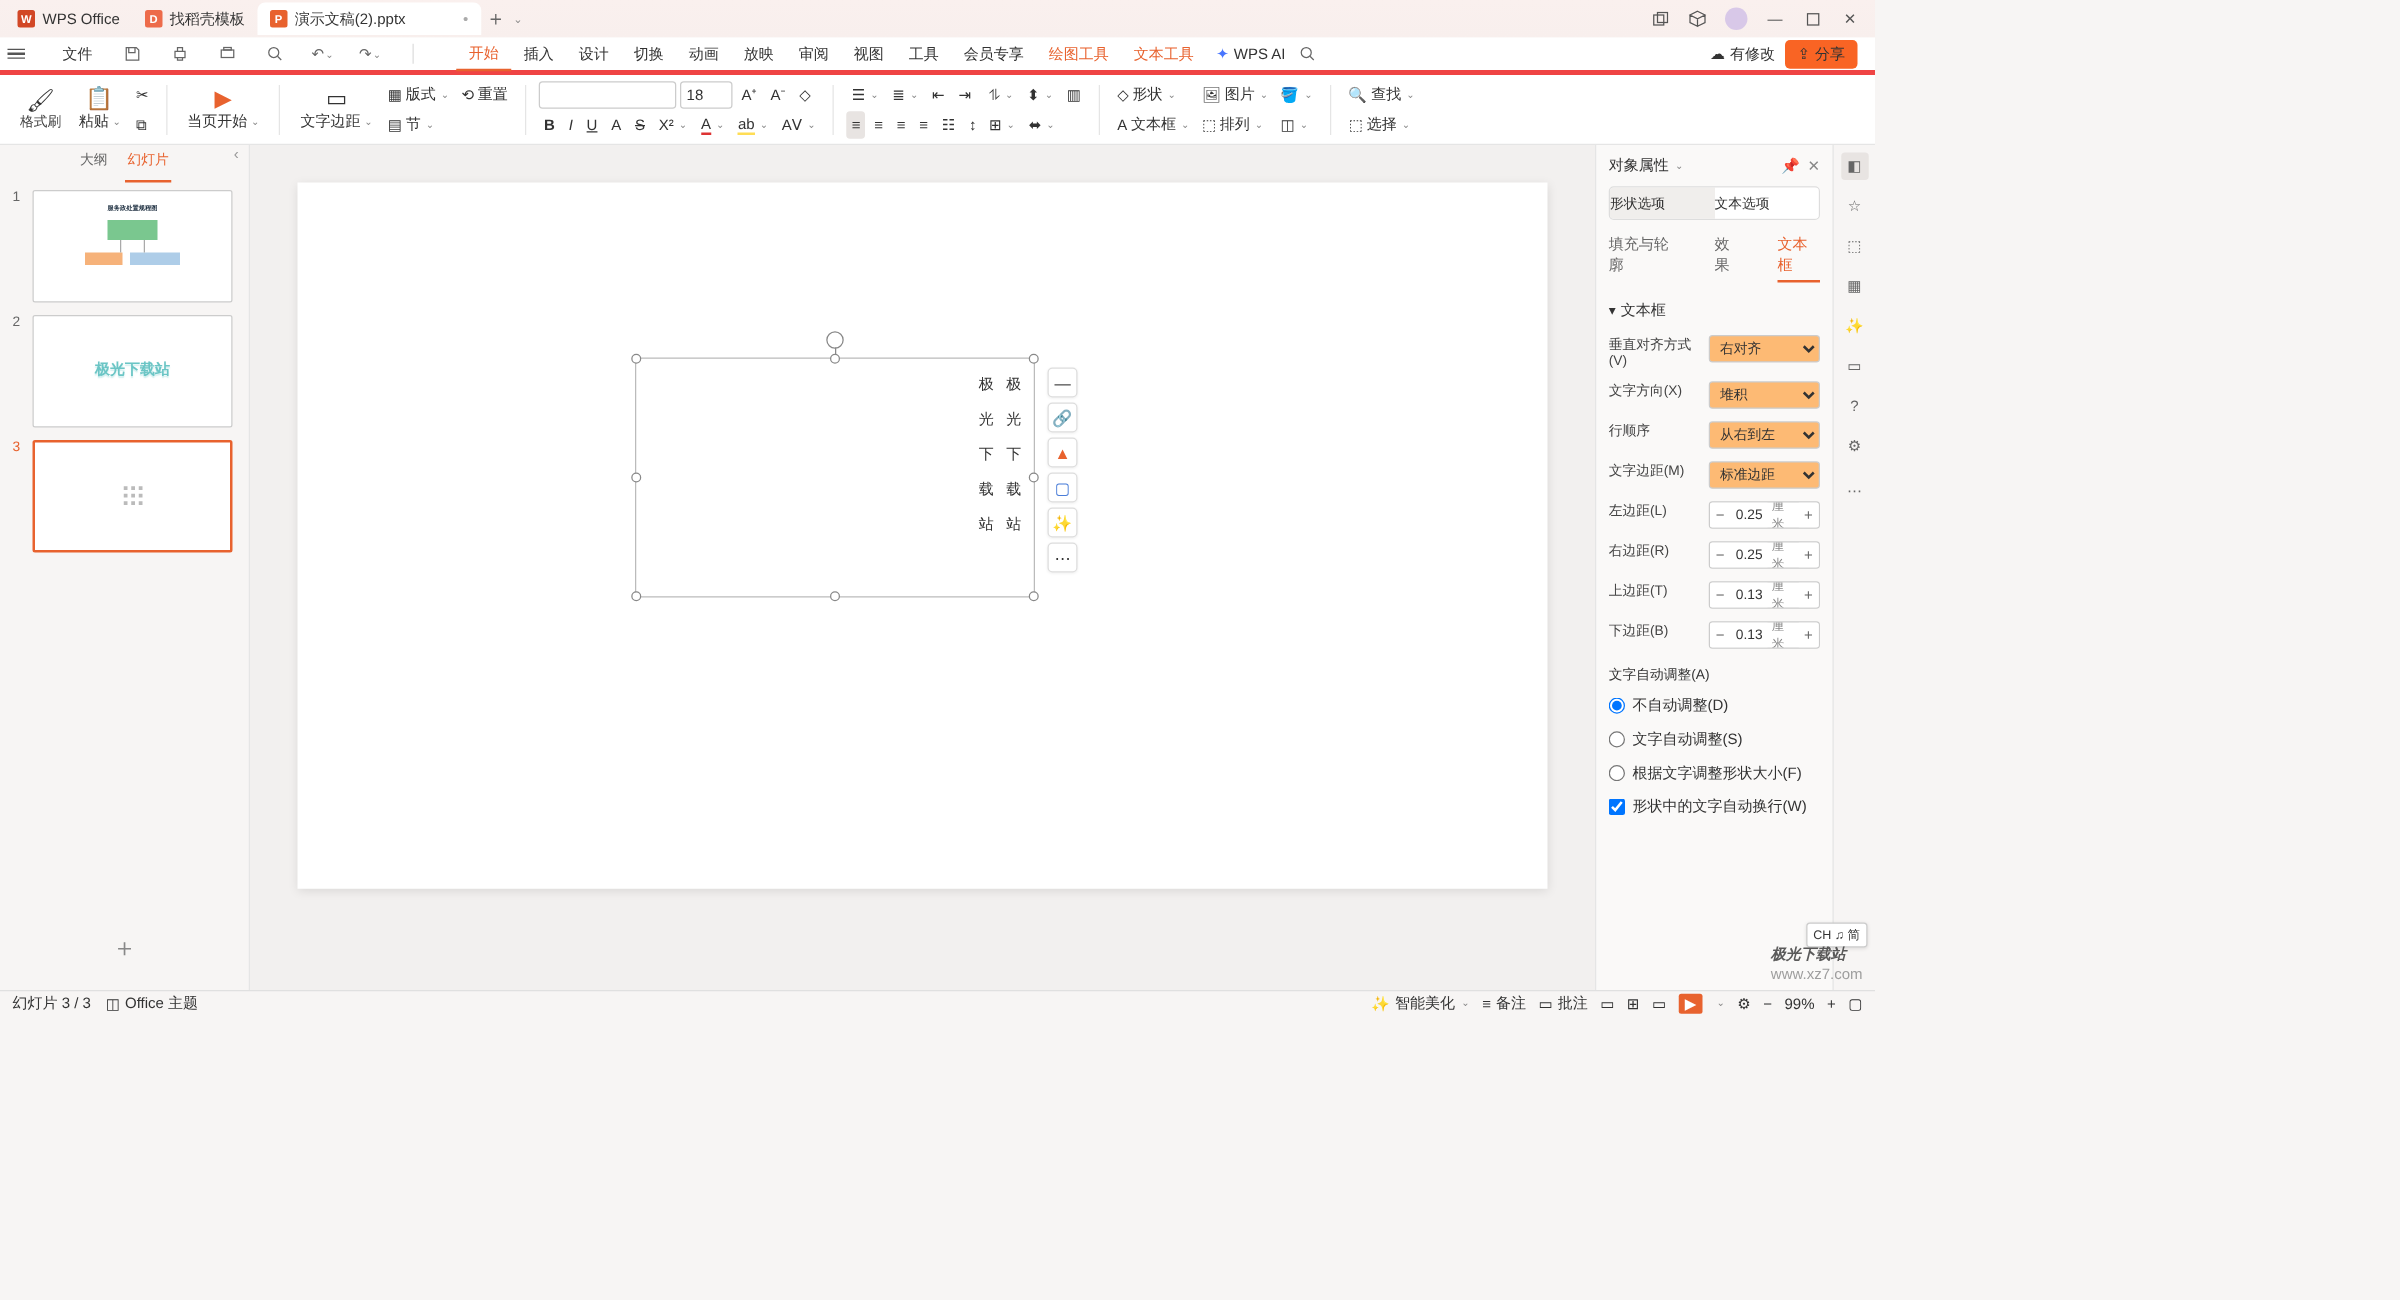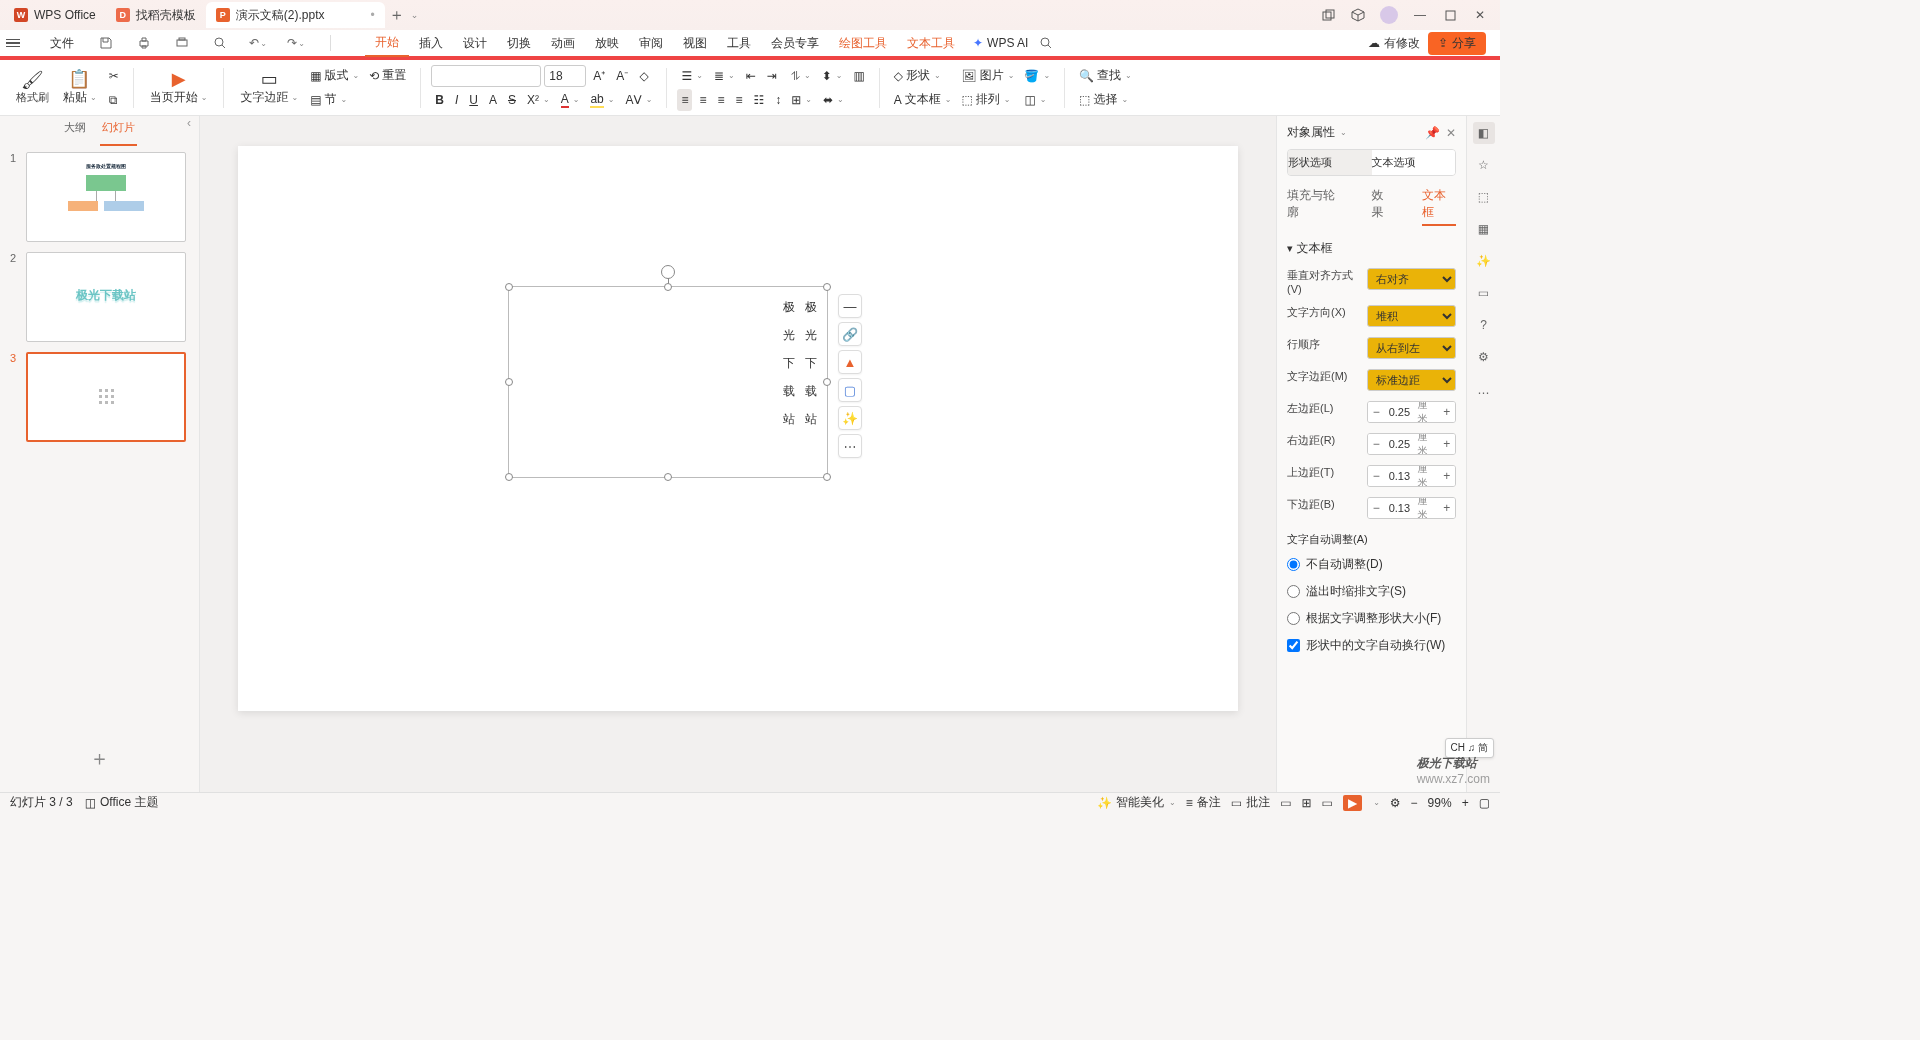--- a/index.html
+++ b/index.html
@@ -68,21 +68,21 @@
 .rp-close{margin-left:auto;display:flex;gap:6px}
 .seg{display:flex;border:1px solid #ddd;border-radius:4px;overflow:hidden;margin-bottom:8px}
 .seg-btn{flex:1;text-align:left;padding:5px 0;font-size:11px;cursor:pointer;background:#f0eeec}
 .seg-btn.active{background:#fff;color:#333}
 .sub-tabs{display:flex;gap:28px;margin-bottom:8px;font-size:11px}
 .sub-tab{cursor:pointer;padding:3px 0;color:#666}
 .sub-tab.active{color:#e8622e;border-bottom:2px solid #e8622e}
 .sec-title{font-size:11px;font-weight:500;margin:6px 0;display:flex;align-items:center;gap:4px}
 .prop-row{display:flex;align-items:flex-start;margin:5px 0;gap:6px}
 .prop-lb{font-size:11px;color:#444;width:74px}
-.prop-sel{flex:1;height:22px;border:1px solid #ccc;border-radius:3px;background:#eab308;padding:0 4px;font-size:11px}
+.prop-sel{flex:1;height:22px;border:1px solid #ccc;border-radius:3px;background:#fdba74;padding:0 4px;font-size:11px}
 .spin{flex:1;display:flex;border:1px solid #ccc;border-radius:3px;height:22px;overflow:hidden;background:#fff}
 .spin button{width:18px;border:none;background:#fff;cursor:pointer;color:#666}
 .spin input{flex:1;border:none;text-align:center;font-size:11px;width:30px}
 .spin .unit{font-size:10px;color:#888;padding:0 3px;display:flex;align-items:center}
 .radio-row{display:flex;align-items:center;gap:6px;margin:5px 0;font-size:11px}
 .radio-row input{margin:0}
 .rside{width:34px;background:#f7f5f4;border-left:1px solid #e5e5e5;display:flex;flex-direction:column;align-items:center;padding:6px 0;gap:10px}
 .rs-btn{width:22px;height:22px;display:flex;align-items:center;justify-content:center;cursor:pointer;color:#666;border-radius:3px}
 .rs-btn.active{background:#e8e4e2}
 .status{height:20px;background:#f7f5f4;border-top:1px solid #e0e0e0;display:flex;align-items:center;padding:0 10px;font-size:11px;color:#666;gap:12px}
@@ -560,21 +560,21 @@
         </div>
       </div>
 
     <div style="font-size:11px;margin:8px 0 4px">文字自动调整(A)</div>
     <label class="radio-row">
         <input type="radio" name="af" checked="" style="">
         <span>不自动调整(D)</span>
       </label>
     <label class="radio-row">
         <input type="radio" name="af" style="">
-        <span>溢出时缩排文字(S)</span>
+        <span>文字自动调整(S)</span>
       </label>
     <label class="radio-row">
         <input type="radio" name="af" style="">
         <span>根据文字调整形状大小(F)</span>
       </label>
     <label class="radio-row">
         <input type="checkbox" checked="" style="">
         <span>形状中的文字自动换行(W)</span>
       </label>
   </div>

